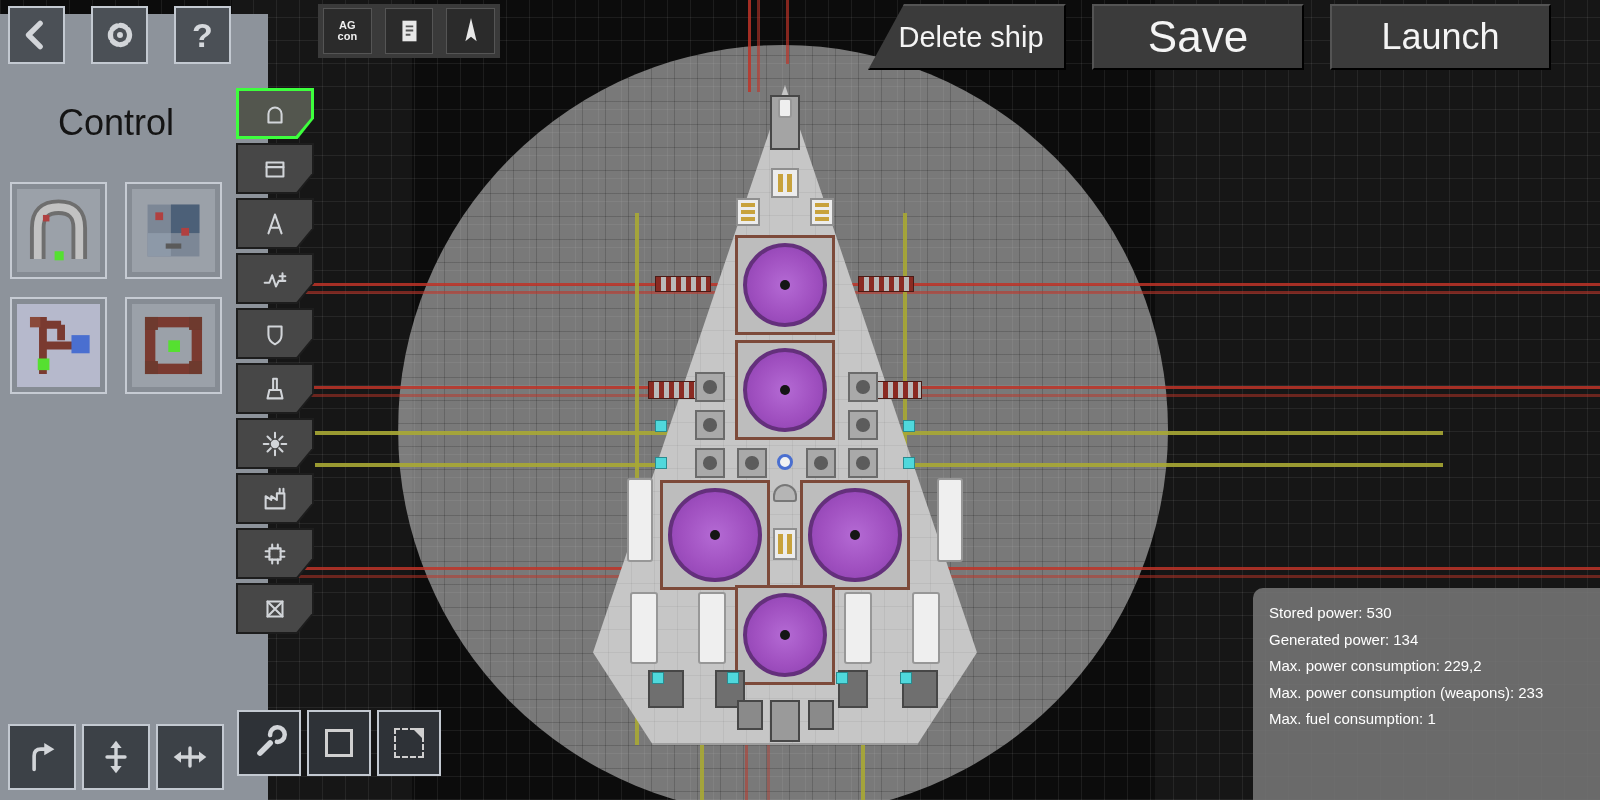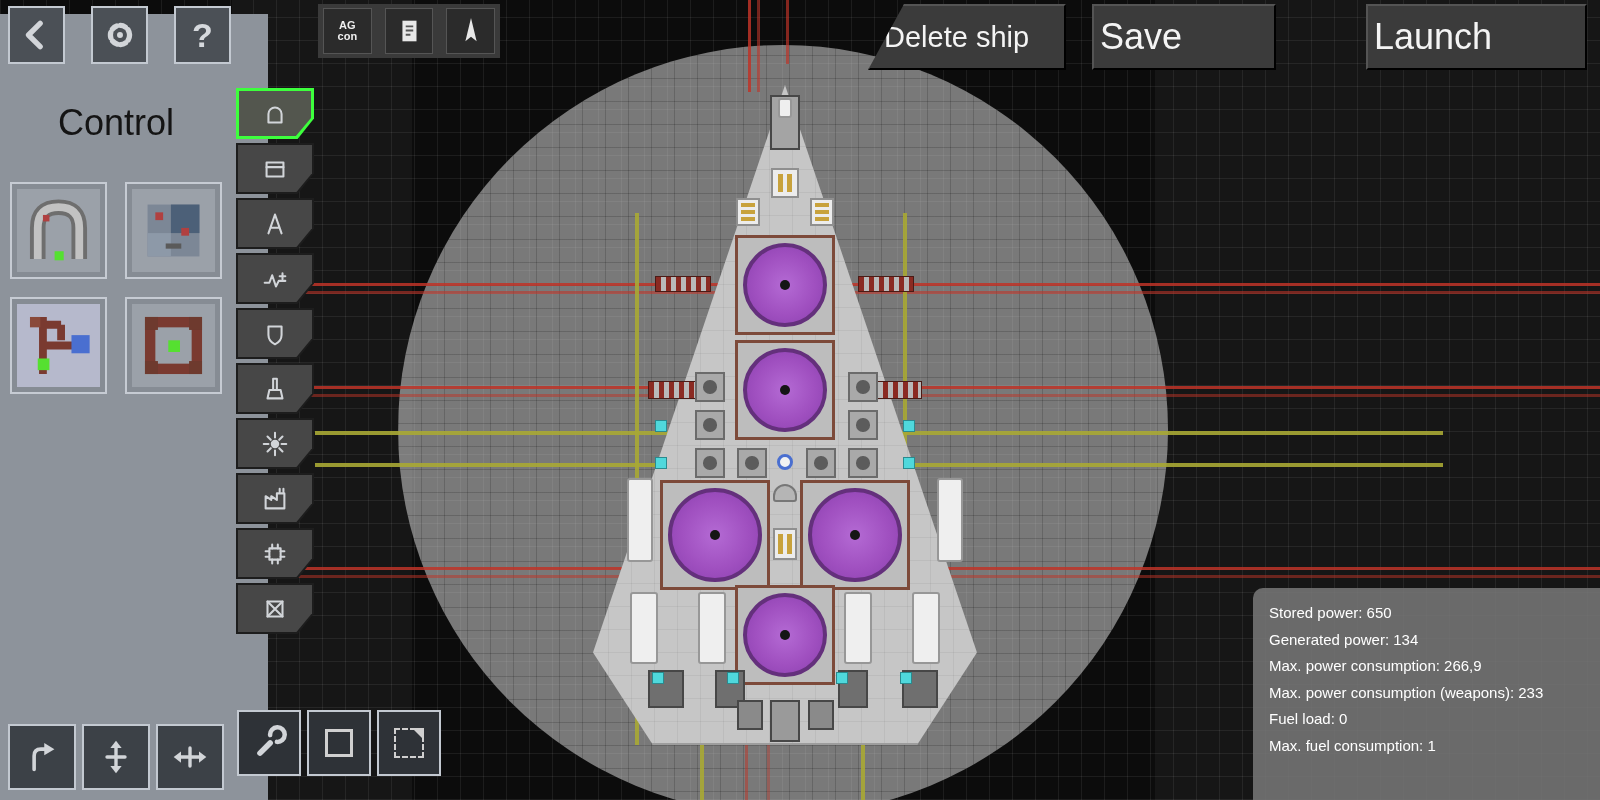--- a/index.html
+++ b/index.html
@@ -72,24 +72,24 @@
   .sq-btn{background:#4b5056;border:2px solid #c3c9d1;box-sizing:border-box;display:flex;align-items:center;justify-content:center;cursor:pointer;color:#d6d9dd;}
   .sq-btn svg{display:block;}
 
   
   .topnav-btn{position:absolute;top:6px;width:57px;height:58px;}
   #mid-panel{position:absolute;left:318px;top:4px;width:182px;height:54px;background:#3a3a3a;z-index:10;display:flex;align-items:center;gap:13px;padding:0 5px;box-sizing:border-box;}
   .mini-btn{width:50px;height:46px;background:#2b2b2b;border:1px solid #555;box-sizing:border-box;display:flex;flex-direction:column;align-items:center;justify-content:center;cursor:pointer;color:#e8e8e8;}
   .mini-btn .tiny{font-size:11px;line-height:11px;font-weight:bold;color:#efefef;}
 
   .action-btn{position:absolute;top:4px;height:66px;background:#3b3b3b;color:#f4f4f4;
-    display:flex;align-items:center;justify-content:flex-start;z-index:10;cursor:pointer;}
+    display:flex;align-items:center;justify-content:center;z-index:10;cursor:pointer;}
   #delete-ship-btn{left:868px;width:198px;font-size:29px;clip-path:polygon(36px 0,100% 0,100% 100%,0 100%);padding-left:14px;box-sizing:border-box;}
-  #save-btn{left:1092px;width:184px;font-size:36px;}
-  #launch-btn{left:1330px;width:221px;font-size:36px;margin-left:36px;}
+  #save-btn{left:1092px;width:212px;font-size:44px;}
+  #launch-btn{left:1330px;width:221px;font-size:36px;}
 
   
   #tool-col{position:absolute;left:236px;top:88px;z-index:10;}
   .tool-wrap{width:78px;height:51px;margin-bottom:4px;background:#1d1d1d;
     clip-path:polygon(0 0,100% 0,100% 60%,79% 100%,0 100%);position:relative;cursor:pointer;}
   .tool-wrap.selected{background:#3dff3d;}
   .tool-inner{position:absolute;inset:2px;background:#474747;
     clip-path:polygon(0 0,100% 0,100% 60%,79% 100%,0 100%);
     display:flex;align-items:center;justify-content:center;}
   .tool-wrap.selected .tool-inner{inset:3px;background:#53564e;}
@@ -420,19 +420,18 @@
     <div style="width:28px;height:28px;border:3px solid #d0d0d0;box-sizing:border-box;"></div>
   </button>
   <button class="bm-btn">
     <div style="position:relative;width:30px;height:30px;border:2px dashed #d0d0d0;box-sizing:border-box;">
       <div style="position:absolute;right:-2px;top:-2px;width:0;height:0;border-left:12px solid transparent;border-top:12px solid #d0d0d0;"></div>
     </div>
   </button>
 </div>
 
 <div id="stats-panel">
-  <div class="stat-line">Stored power: 650</div>
+  <div class="stat-line">Stored power: 530</div>
   <div class="stat-line">Generated power: 134</div>
-  <div class="stat-line">Max. power consumption: 266,9</div>
+  <div class="stat-line">Max. power consumption: 229,2</div>
   <div class="stat-line">Max. power consumption (weapons): 233</div>
-  <div class="stat-line">Fuel load: 0</div>
   <div class="stat-line">Max. fuel consumption: 1</div>
 </div>
 
 </body></html>

